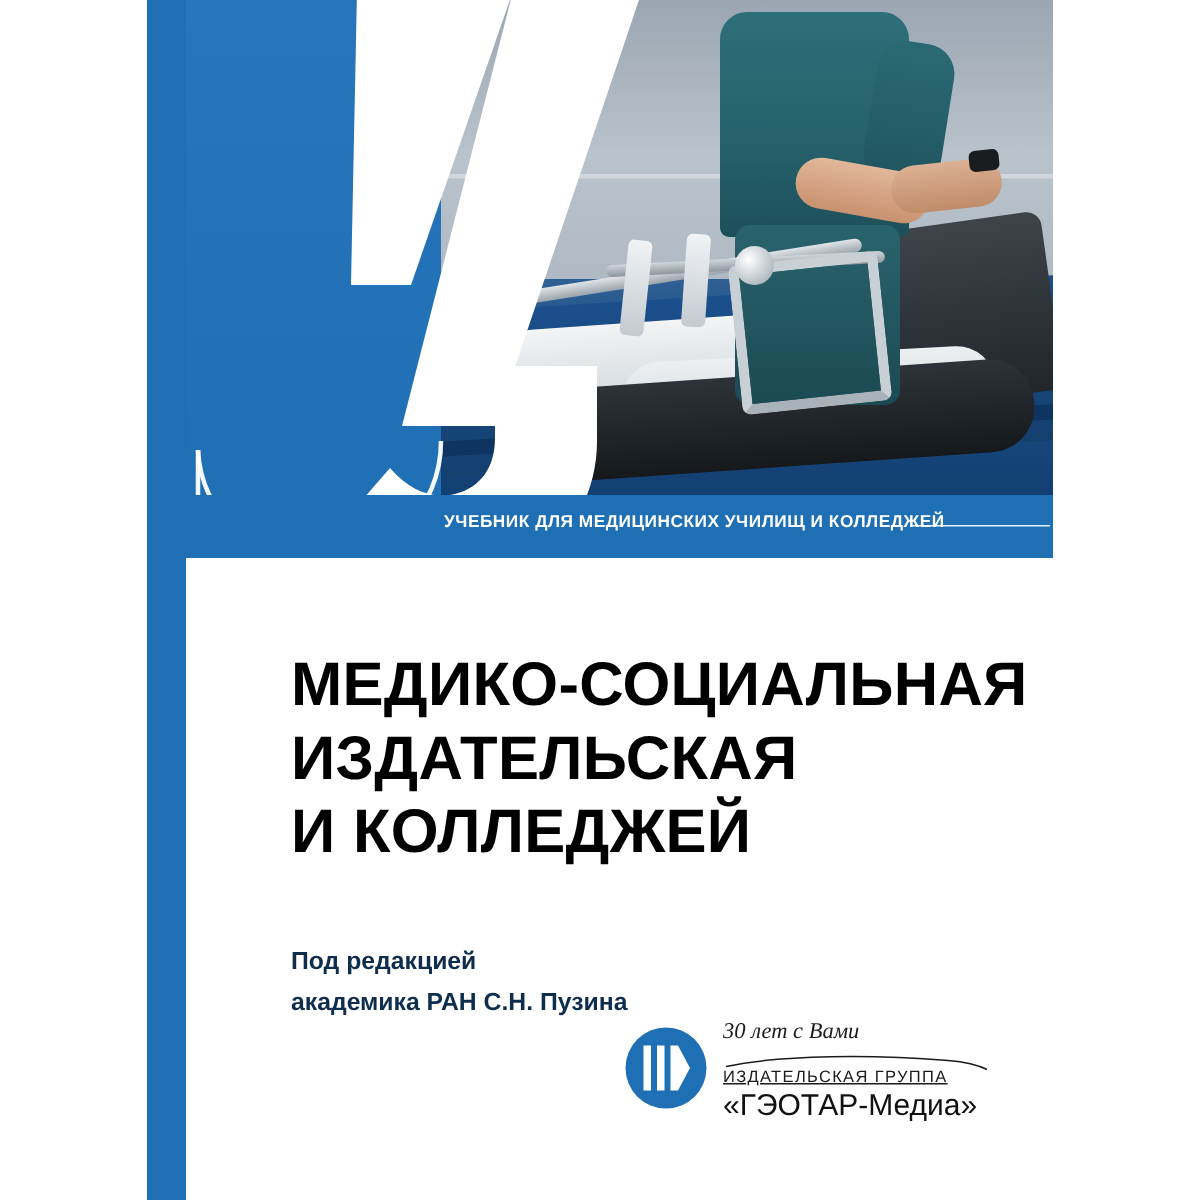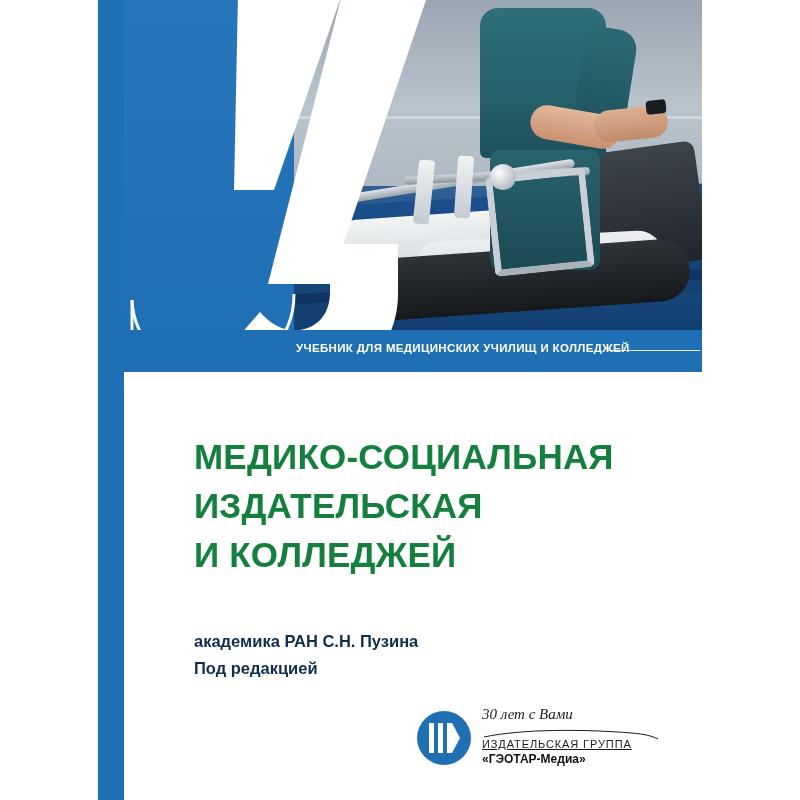--- a/index.html
+++ b/index.html
@@ -281,22 +281,22 @@
     height: 800px;
     background: #1f6fb4;
   }
 
   
   .title {
     position: absolute;
     left: 96px;
     top: 432px;
     width: 490px;
-    color: #15803d;
-    font-size: 35px;
+    color: #000000;
+    font-size: 41px;
     line-height: 49px;
     font-weight: bold;
     letter-spacing: 0.2px;
   }
   .title .line { display: block; white-space: nowrap; }
 
   .editors {
     position: absolute;
     left: 96px;
     top: 628px;
@@ -305,21 +305,21 @@
     font-size: 16.5px;
     line-height: 27px;
     font-weight: bold;
   }
   .editors .line { display: block; }
 
   
   .publisher {
     position: absolute;
     left: 318px;
-    top: 708px;
+    top: 682px;
     width: 280px;
     height: 80px;
   }
   .pub-mark {
     position: absolute;
     left: 0;
     top: 2px;
     width: 56px;
     height: 56px;
   }
@@ -347,22 +347,22 @@
     font-size: 11px;
     letter-spacing: 0.9px;
     color: #1b1b1b;
     white-space: nowrap;
     text-decoration: underline;
   }
   .pub-name {
     position: absolute;
     left: 66px;
     top: 44px;
-    font-size: 12px;
-    font-weight: bold;
+    font-size: 20px;
+    font-weight: normal;
     color: #111111;
     white-space: nowrap;
   }
 </style>
 </head>
 <body>
 
 <div id="page">
 
   <div class="cover">
@@ -420,22 +420,22 @@
 
     <div class="spine"></div>
 
     <div class="title">
       <span class="line">МЕДИКО-СОЦИАЛЬНАЯ</span>
       <span class="line">ИЗДАТЕЛЬСКАЯ</span>
       <span class="line">И КОЛЛЕДЖЕЙ</span>
     </div>
 
     <div class="editors">
+      <span class="line">Под редакцией</span>
       <span class="line">академика РАН С.Н. Пузина</span>
-      <span class="line">Под редакцией</span>
     </div>
 
     <div class="publisher">
       <div class="pub-mark">
         <svg width="56" height="56" viewBox="0 0 56 56" xmlns="http://www.w3.org/2000/svg">
           <circle cx="28" cy="28" r="27" fill="#1f6fb4"></circle>
           <g fill="#ffffff">
             <rect x="13" y="13" width="5" height="30"></rect>
             <rect x="22" y="13" width="5" height="30"></rect>
             <rect x="31" y="13" width="5" height="30"></rect>

